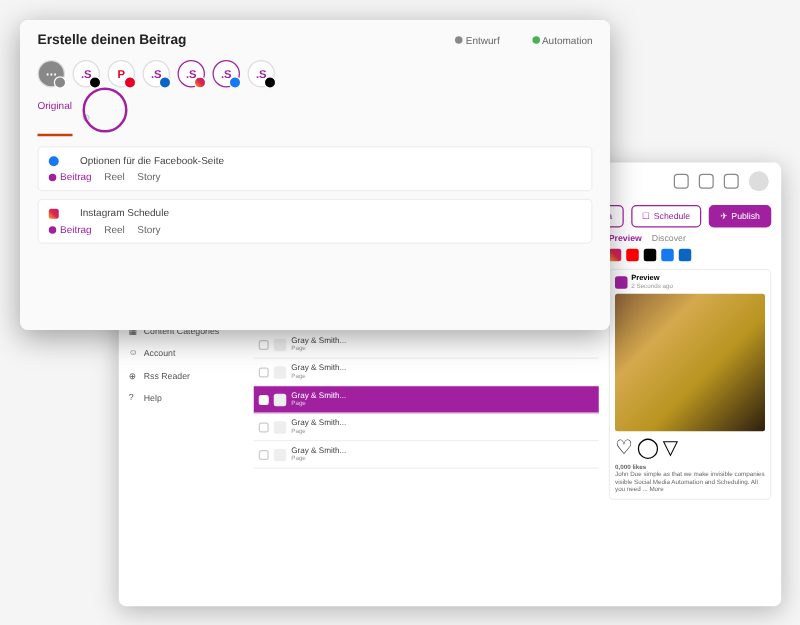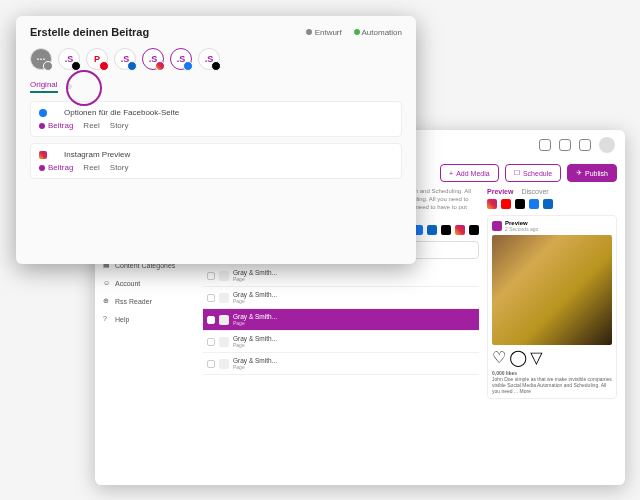--- a/index.html
+++ b/index.html
@@ -39,34 +39,34 @@
 .result-logo { width: 10px; height: 10px; border-radius: 2px; background: #eee; }
 .result-sub { font-size: 5px; color: #999; }
 .result-item.selected .result-sub { color: #e0c0e0; }
 .preview-card { border: 1px solid #eee; border-radius: 4px; padding: 4px; }
 .preview-head { display: flex; align-items: center; gap: 3px; font-size: 6px; margin-bottom: 3px; }
 .preview-logo { width: 10px; height: 10px; border-radius: 2px; background: #a020a0; }
 .preview-img { width: 100%; height: 110px; background: linear-gradient(135deg, #8b6239 0%, #d4a94e 30%, #b8941f 60%, #2d1f0f 100%); border-radius: 2px; }
 .preview-icons { display: flex; gap: 3px; margin: 3px 0; }
 .preview-bottom { font-size: 5px; color: #666; line-height: 1.2; }
 
-.modal { position: absolute; top: 16px; left: 16px; width: 400px; height: 248px; background: #fafafa; border-radius: 6px; box-shadow: 0 6px 24px rgba(0,0,0,0.35); padding: 10px 14px; z-index: 10; }
+.modal { position: absolute; top: 16px; left: 16px; width: 472px; height: 248px; background: #fafafa; border-radius: 6px; box-shadow: 0 6px 24px rgba(0,0,0,0.35); padding: 10px 14px; z-index: 10; }
 .modal-header { display: flex; justify-content: space-between; align-items: center; margin-bottom: 10px; }
 .modal-title { font-size: 11px; font-weight: 700; color: #222; }
-.modal-status { display: flex; gap: 12px; font-size: 8px; color: #666; align-items: center; }
+.modal-status { display: flex; gap: 26px; font-size: 8px; color: #666; align-items: center; }
 .status-dot { width: 6px; height: 6px; border-radius: 50%; display: inline-block; }
 .dot-gray { background: #888; }
 .dot-green { background: #4caf50; }
 .channel-row { display: flex; gap: 6px; margin-bottom: 10px; }
 .channel { width: 22px; height: 22px; border-radius: 50%; background: #fff; border: 1px solid #ddd; position: relative; display: flex; align-items: center; justify-content: center; font-size: 9px; font-weight: 700; }
 .channel-badge { position: absolute; bottom: -2px; right: -2px; width: 10px; height: 10px; border-radius: 50%; border: 1.5px solid #fff; }
 .ch-gray { background: #888; color: #fff; }
 .ch-s { color: #a020a0; }
 .tabs-row { display: flex; align-items: center; gap: 8px; font-size: 8px; margin-bottom: 8px; position: relative; }
-.tab-original { color: #a020a0; border-bottom: 2px solid #0f766e; padding-bottom: 2px; }
+.tab-original { color: #a020a0; border-bottom: 2px solid #c2410c; padding-bottom: 18px; }
 .circle-highlight { position: absolute; left: 36px; top: -10px; width: 36px; height: 36px; border: 2.5px solid #a020a0; border-radius: 50%; }
 .option-block { background: #fff; border: 1px solid #eee; border-radius: 4px; padding: 6px 8px; margin-bottom: 6px; font-size: 8px; }
 .option-title { display: flex; align-items: center; gap: 17px; font-size: 8px; color: #444; margin-bottom: 4px; }
 .option-subs { display: flex; gap: 10px; font-size: 8px; color: #666; align-items: center; }
 .sub-active { color: #a020a0; }
 .sub-active::before { content: ""; display: inline-block; width: 6px; height: 6px; background: #a020a0; border-radius: 50%; margin-right: 3px; vertical-align: middle; }
 </style>
 </head>
 <body>
 
@@ -253,21 +253,21 @@
       </div>
     <div class="option-subs">
       <span class="sub-active">Beitrag</span>
       <span>Reel</span>
       <span>Story</span>
     </div>
   </div>
   <div class="option-block">
     <div class="option-title">
         <span class="social-icon ig" style="width:8px;height:8px;border-radius:2px"></span>
-        <span>Instagram Preview</span>
+        <span>Instagram Schedule</span>
       </div>
     <div class="option-subs">
       <span class="sub-active">Beitrag</span>
       <span>Reel</span>
       <span>Story</span>
     </div>
   </div>
 </div>
 
 </body></html>

